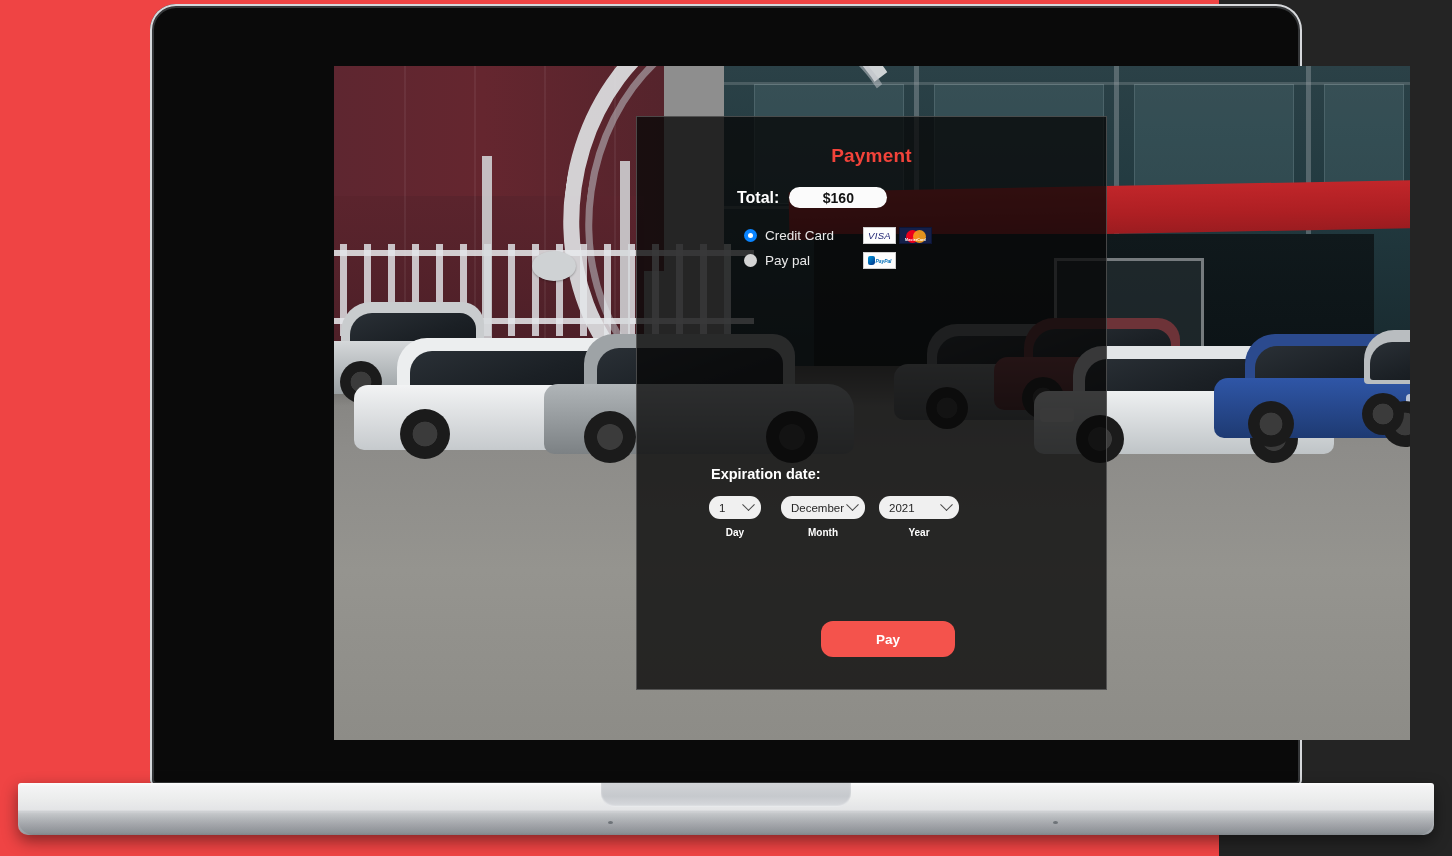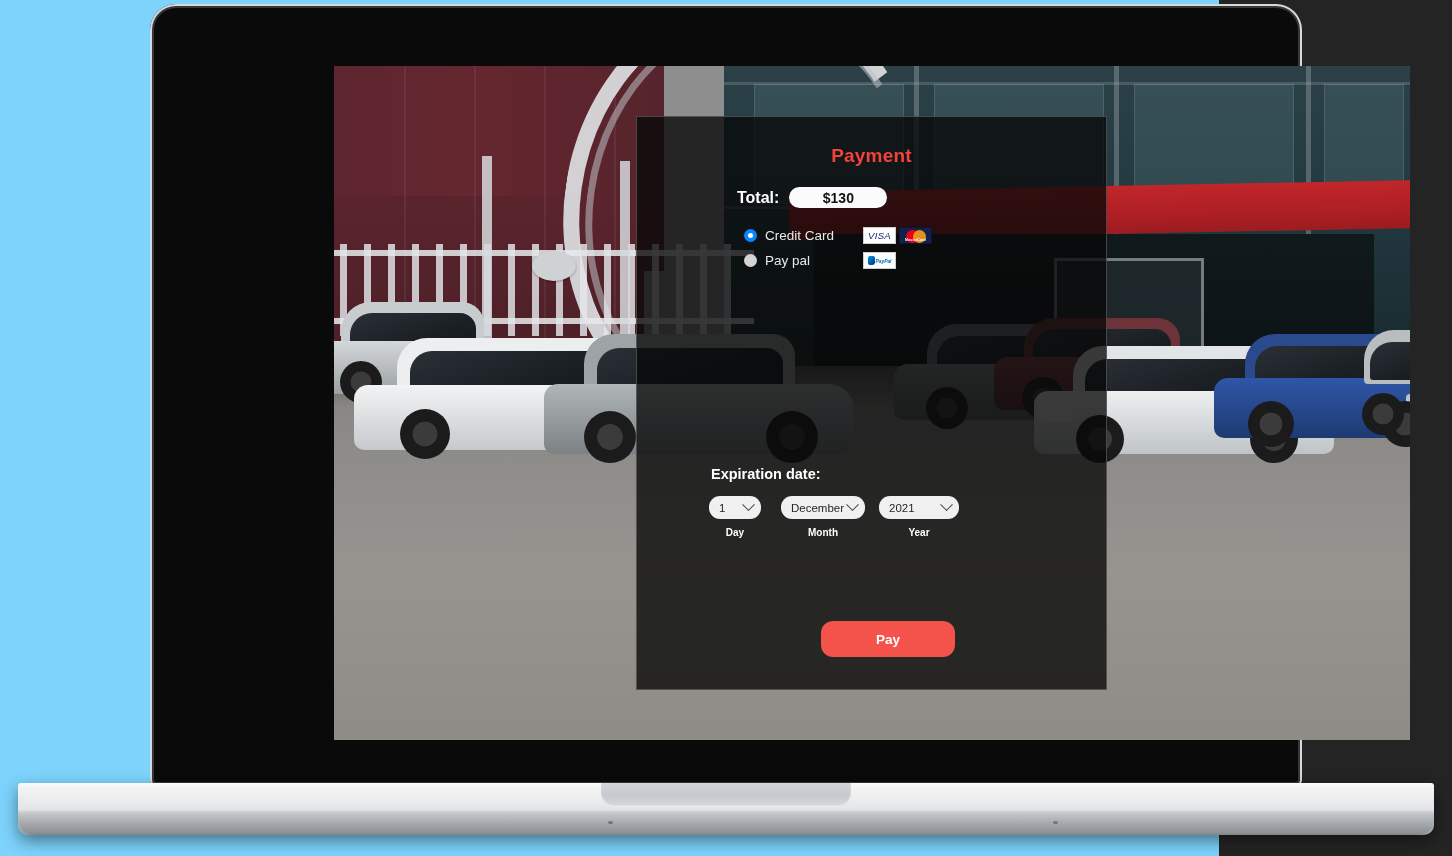--- a/index.html
+++ b/index.html
@@ -10,21 +10,21 @@
     height: 856px;
     overflow: hidden;
     background: #242424;
     font-family: "Liberation Sans", sans-serif;
   }
 
   #stage {
     position: relative;
     width: 1219px;
     height: 856px;
-    background: #7dd3fc;
+    background: #ef4444;
   }
 
   
   .laptop-lid {
     position: absolute;
     left: 150px;
     top: 4px;
     width: 1152px;
     height: 782px;
     background: #0a0a0a;
@@ -568,21 +568,21 @@
           <div class="car-wheel" style="left:18px"></div>
         </div>
       </div>
 
       <div class="overlay">
 
         <div class="pay-title">Payment</div>
 
         <div class="total-row">
           <span class="total-label">Total:</span>
-          <span class="total-pill">$130</span>
+          <span class="total-pill">$160</span>
         </div>
 
         <div class="methods">
 
           <div class="method-row">
             <span class="radio checked"></span>
             <span class="method-label">Credit Card</span>
             <span class="brand-strip">
               <span class="card-logo logo-visa">VISA</span>
               <span class="card-logo logo-mc">

